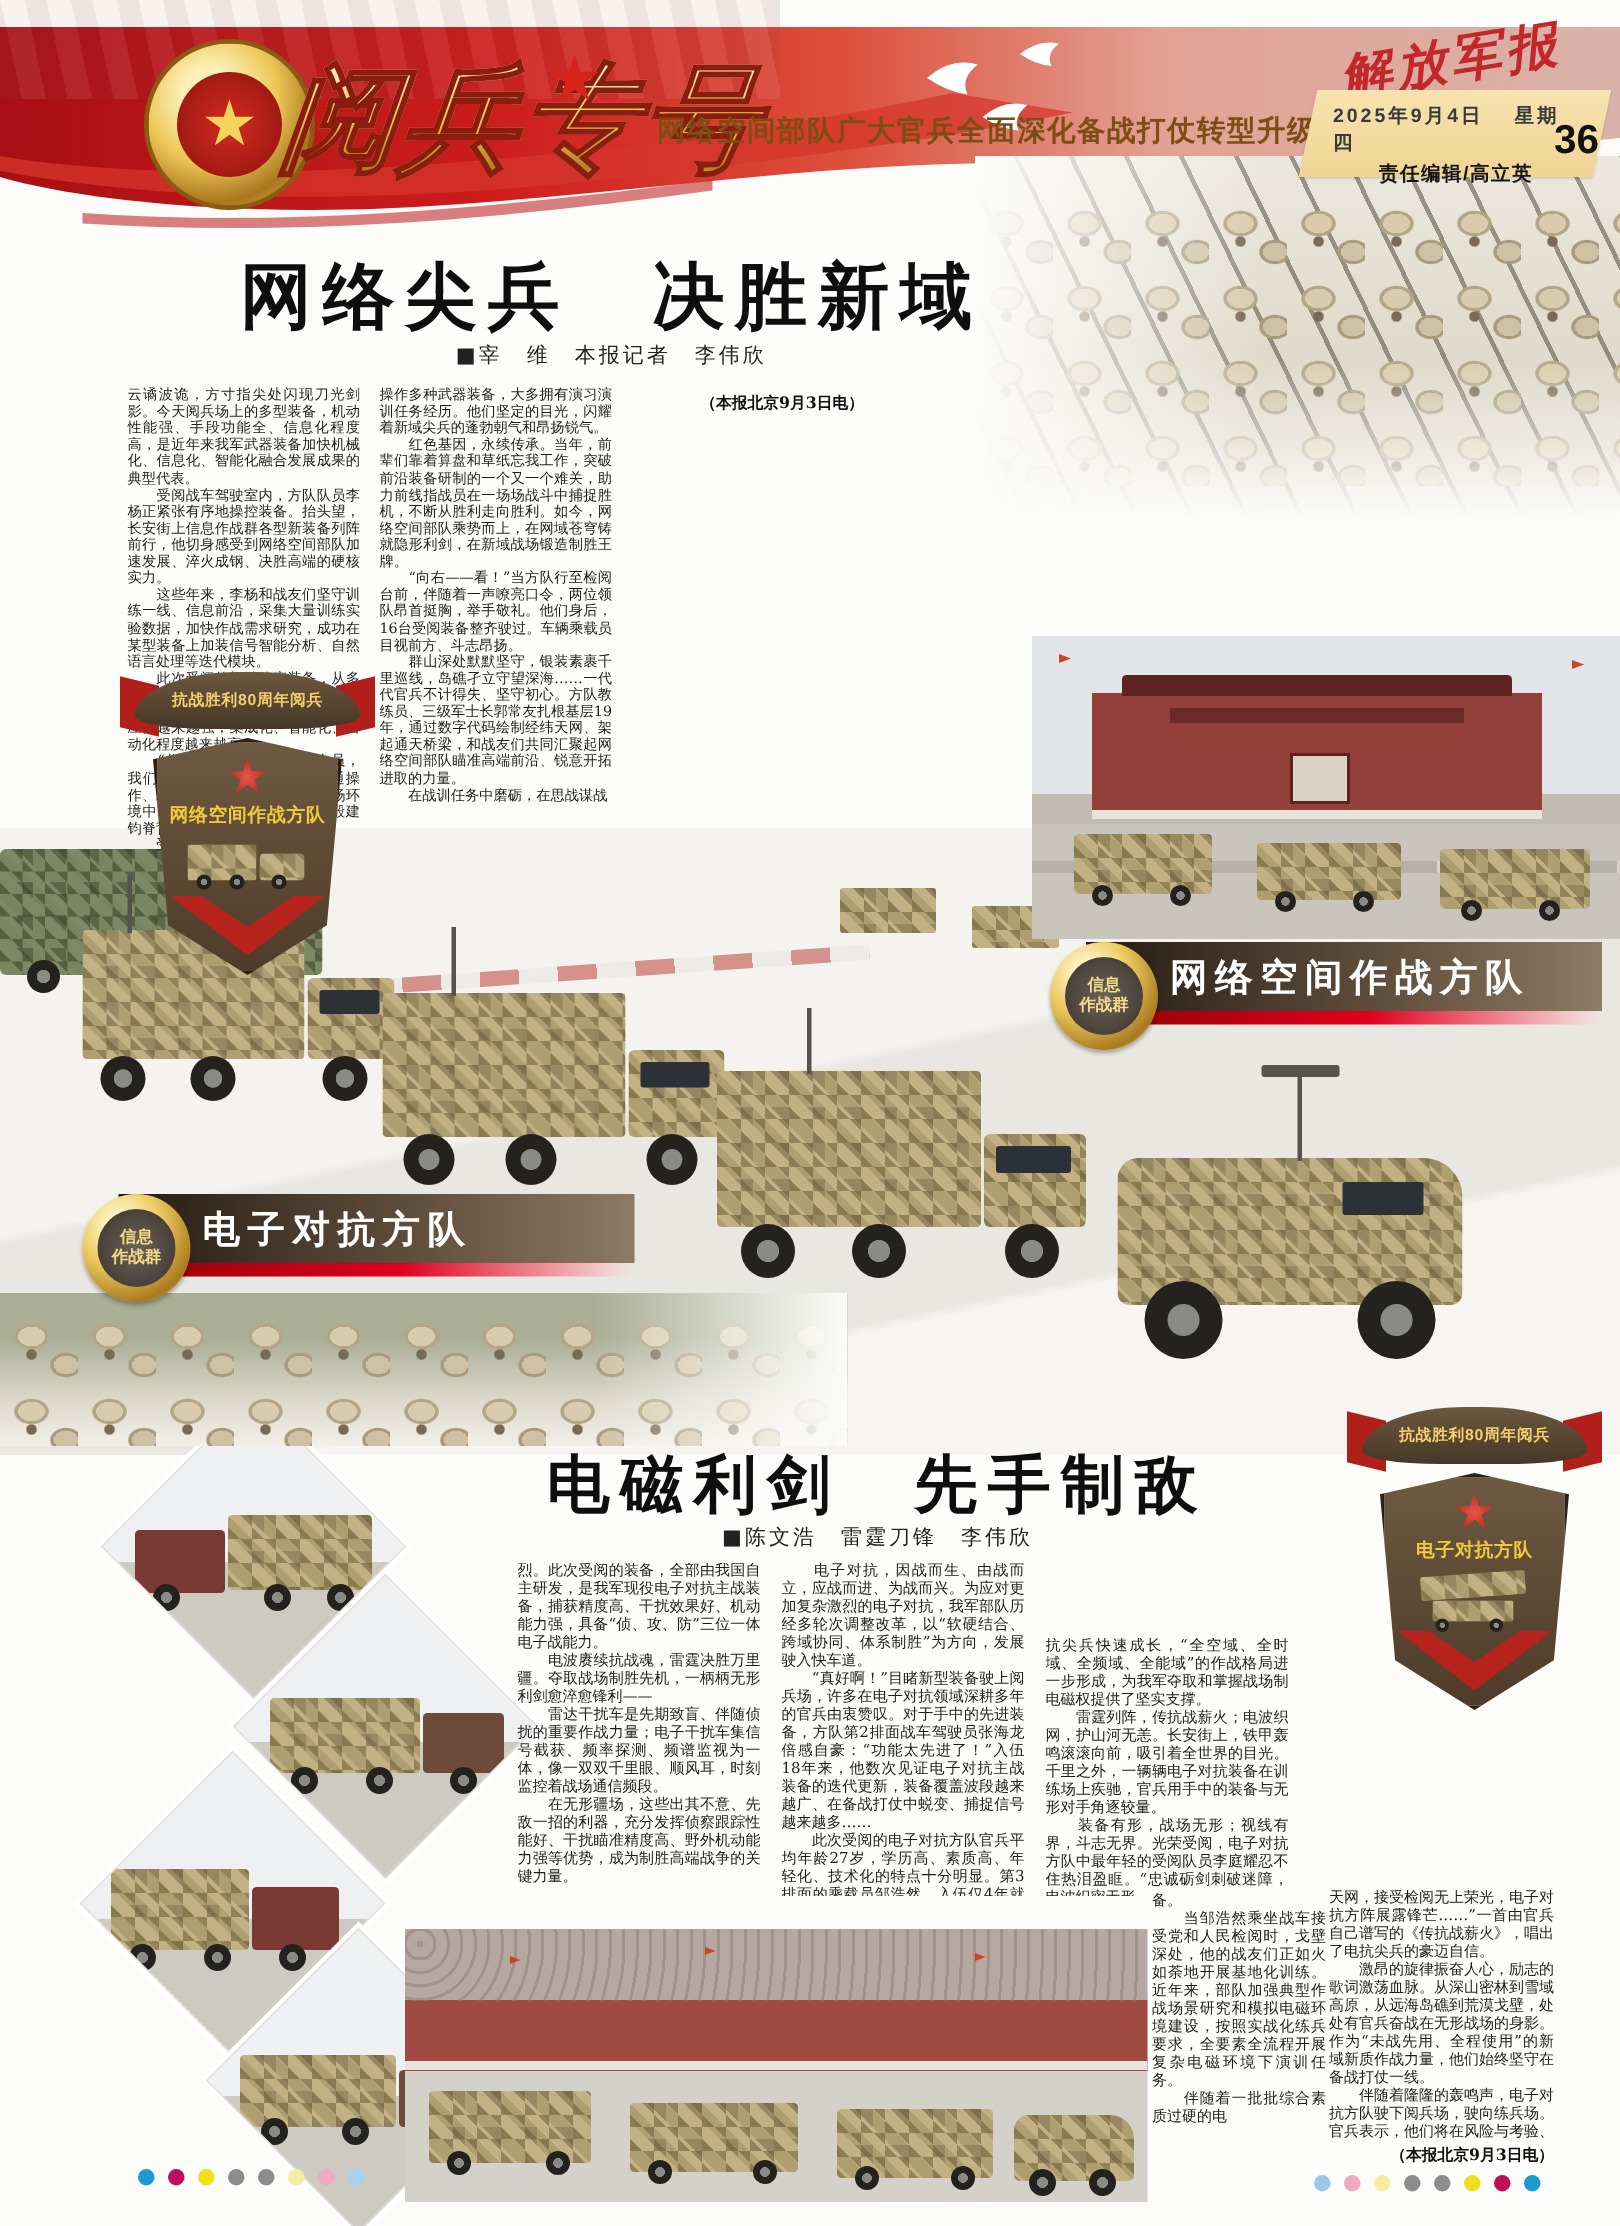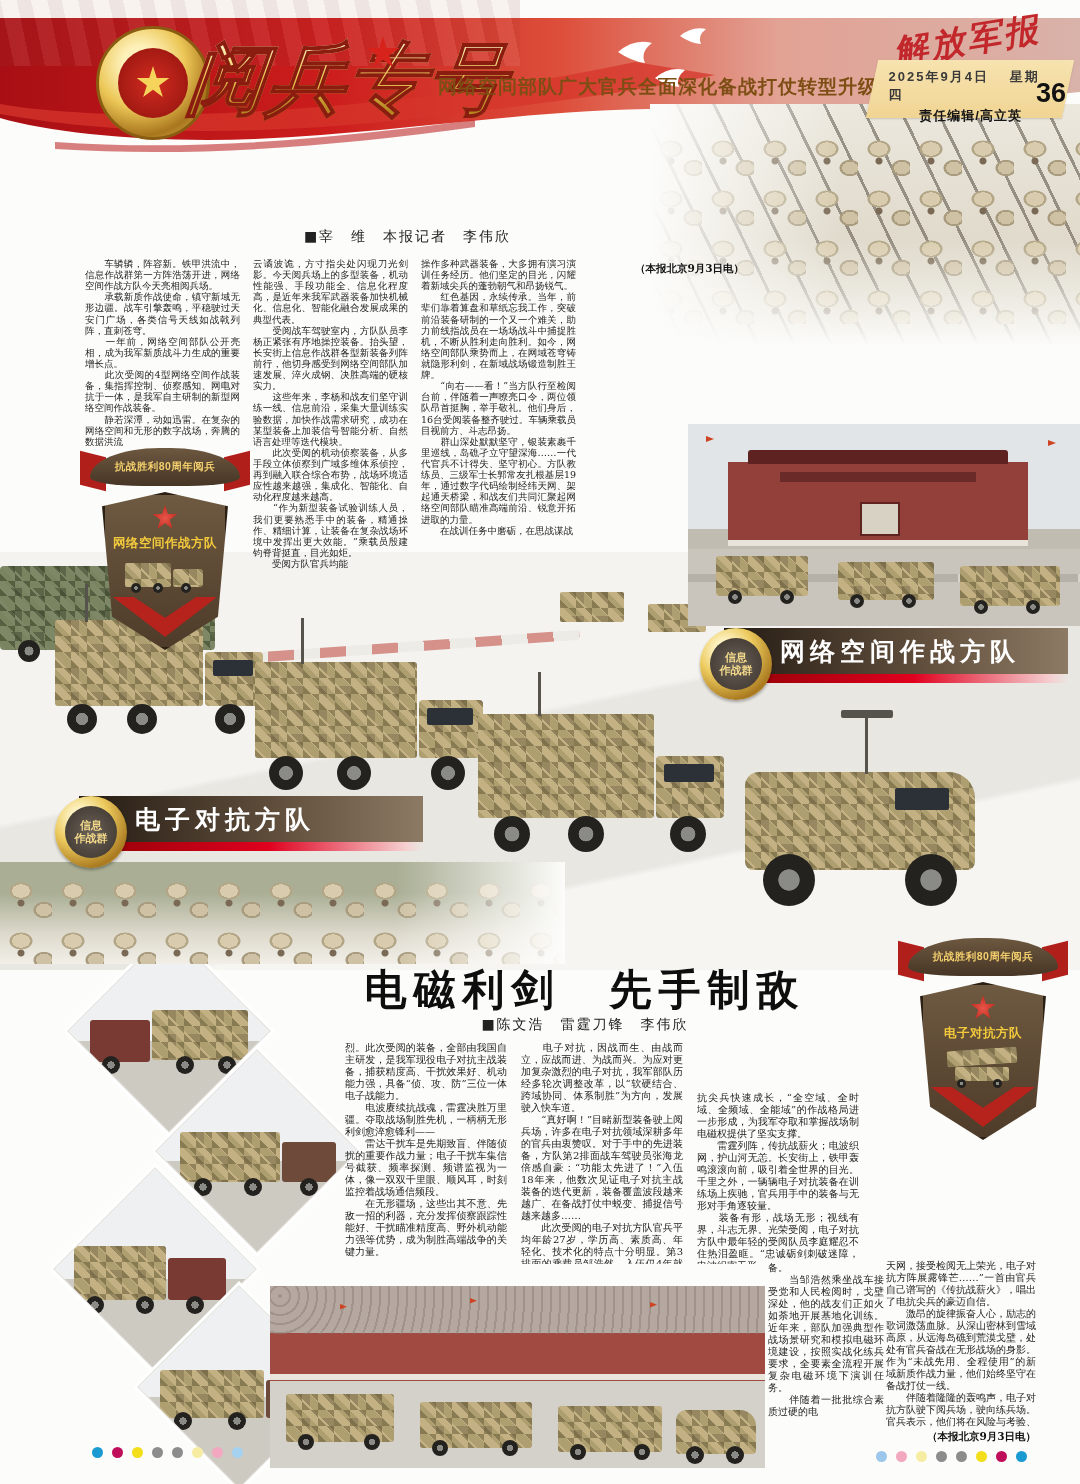--- a/index.html
+++ b/index.html
@@ -161,28 +161,24 @@
   <div class="abs pageno" style="left:1036px;top:78px;z-index:3">36</div>
 
   <div class="abs photo" style="left:650px;top:104px;width:430px;height:242px;z-index:1;
        background:linear-gradient(#ece8de,#d6cfbd);">
     <div class="abs rifles" style="left:0;top:0;right:0;bottom:0;"></div>
     <div class="abs helmet-rows" style="left:0;top:30px;right:0;height:190px;"></div>
     <div class="abs fadeL" style="left:0;top:0;right:0;bottom:0;"></div>
     <div class="abs fadeB" style="left:0;top:0;right:0;bottom:0;"></div>
   </div>
 
+  <div class="abs a-title" style="left:85px;top:166px;width:645px;font-size:48px;z-index:2">网络尖兵　决胜新域</div>
   <div class="abs a-byline" style="left:85px;top:228px;width:645px;z-index:2">■宰　维　本报记者　李伟欣</div>
 
   <div class="abs cols a1" style="left:85px;top:258px;width:660px;z-index:2">
-    <div class="coltext" style="height:188px">　　车辚辚，阵容新。铁甲洪流中，信息作战群第一方阵浩荡开进，网络空间作战方队今天亮相阅兵场。
-　　承载新质作战使命，镇守新域无形边疆。战车引擎轰鸣，平稳驶过天安门广场，各类信号天线如战戟列阵，直刺苍穹。
-　　一年前，网络空间部队公开亮相，成为我军新质战斗力生成的重要增长点。
-　　此次受阅的4型网络空间作战装备，集指挥控制、侦察感知、网电对抗于一体，是我军自主研制的新型网络空间作战装备。
-　　静若深潭，动如迅雷。在复杂的网络空间和无形的数字战场，奔腾的数据洪流</div>
     <div class="coltext" style="height:362px">云谲波诡，方寸指尖处闪现刀光剑影。今天阅兵场上的多型装备，机动性能强、手段功能全、信息化程度高，是近年来我军武器装备加快机械化、信息化、智能化融合发展成果的典型代表。
 　　受阅战车驾驶室内，方队队员李杨正紧张有序地操控装备。抬头望，长安街上信息作战群各型新装备列阵前行，他切身感受到网络空间部队加速发展、淬火成钢、决胜高端的硬核实力。
 　　这些年来，李杨和战友们坚守训练一线、信息前沿，采集大量训练实验数据，加快作战需求研究，成功在某型装备上加装信号智能分析、自然语言处理等迭代模块。
 　　此次受阅的机动侦察装备，从多手段立体侦察到广域多维体系侦控，再到融入联合综合布势，战场环境适应性越来越强，集成化、智能化、自动化程度越来越高。
 　　“作为新型装备试验训练人员，我们更要熟悉手中的装备，精通操作、精细计算，让装备在复杂战场环境中发挥出更大效能。”乘载员殷建钧脊背挺直，目光如炬。
 　　受阅方队官兵均能</div>
     <div class="coltext" style="height:362px">操作多种武器装备，大多拥有演习演训任务经历。他们坚定的目光，闪耀着新域尖兵的蓬勃朝气和昂扬锐气。
 　　红色基因，永续传承。当年，前辈们靠着算盘和草纸忘我工作，突破前沿装备研制的一个又一个难关，助力前线指战员在一场场战斗中捕捉胜机，不断从胜利走向胜利。如今，网络空间部队乘势而上，在网域苍穹铸就隐形利剑，在新域战场锻造制胜王牌。
 　　“向右——看！”当方队行至检阅台前，伴随着一声嘹亮口令，两位领队昂首挺胸，举手敬礼。他们身后，16台受阅装备整齐驶过。车辆乘载员目视前方、斗志昂扬。
 　　群山深处默默坚守，银装素裹千里巡线，岛礁孑立守望深海……一代代官兵不计得失、坚守初心。方队教练员、三级军士长郭常友扎根基层19年，通过数字代码绘制经纬天网、架起通天桥梁，和战友们共同汇聚起网络空间部队瞄准高端前沿、锐意开拓进取的力量。

